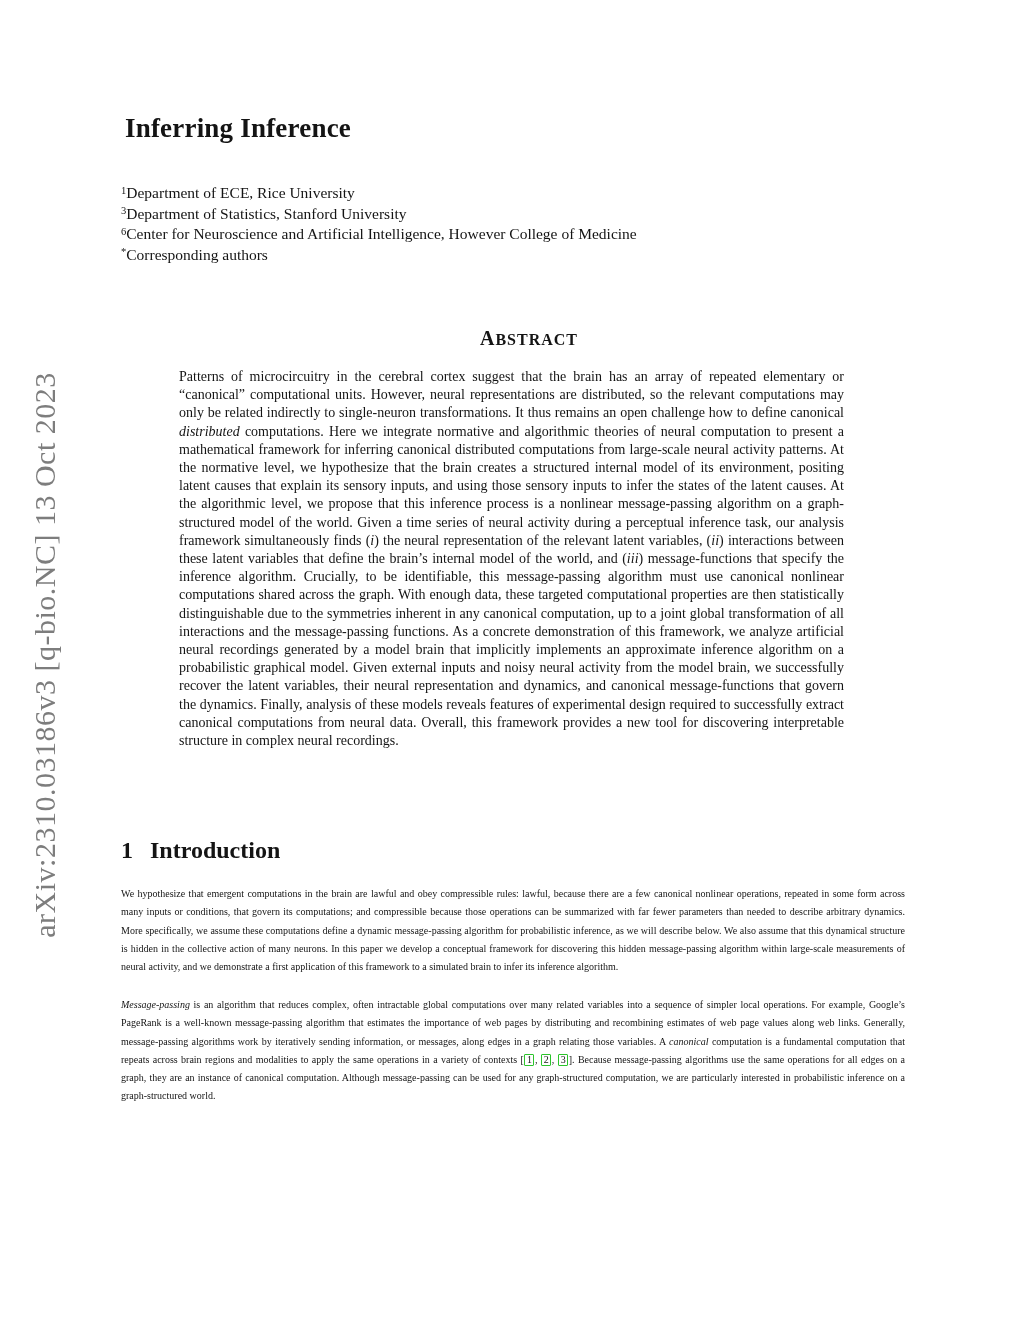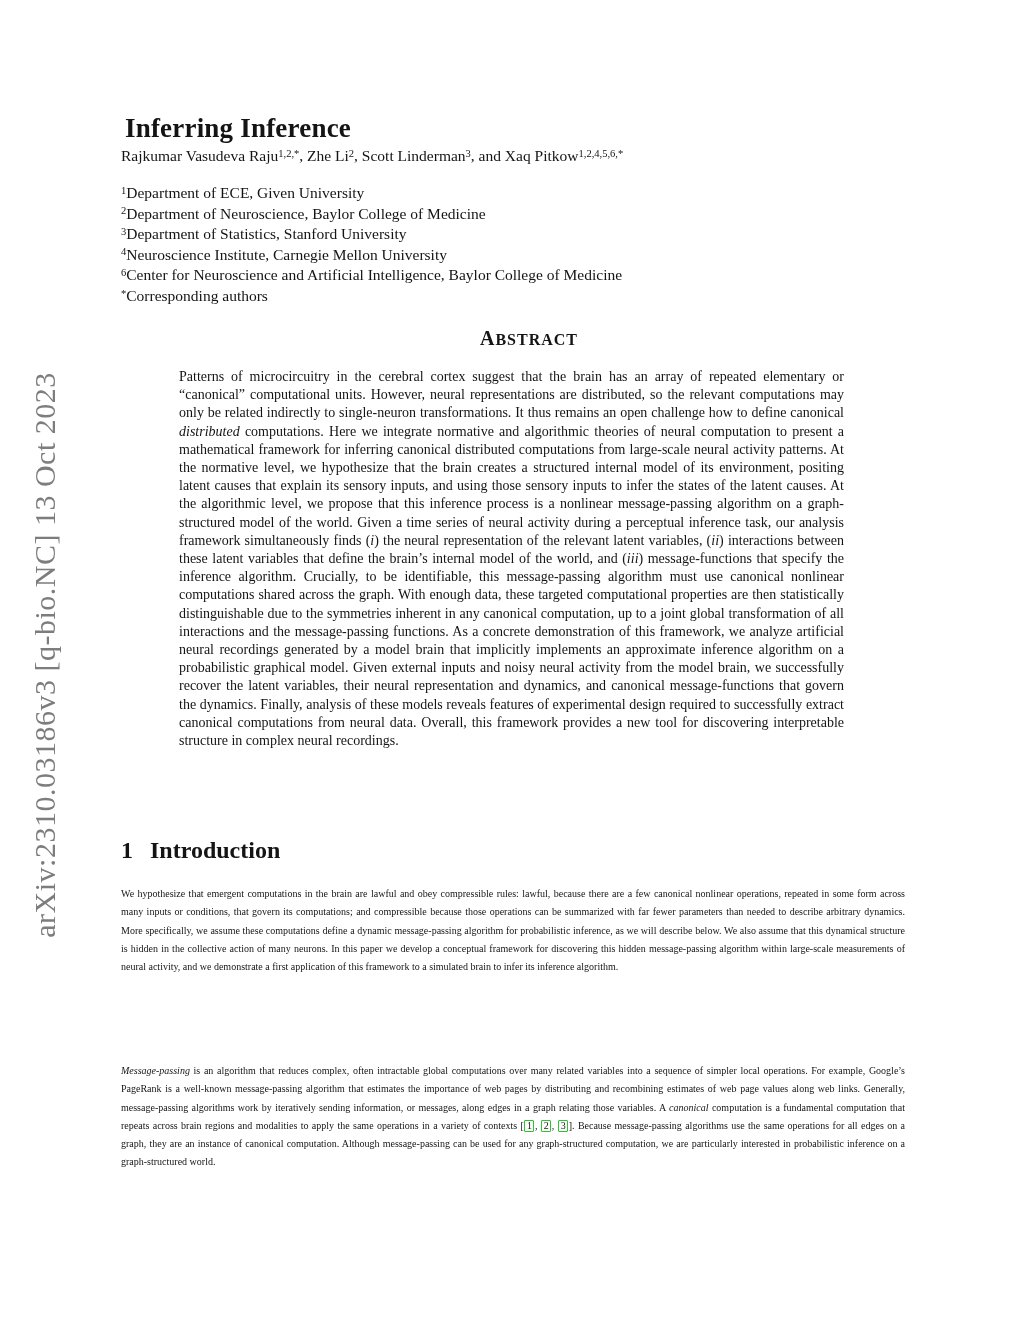--- a/index.html
+++ b/index.html
@@ -79,49 +79,46 @@
   .body-paragraph {
     position:absolute;
     left:121px;
     width:784px;
     font-size:10px;
     line-height:18.3px;
     text-align:justify;
     hyphens:none;
   }
   .para-1 { top:885px; }
-  .para-2 { top:1062px; }
+  .para-2 { top:996px; }
   .seg-italic { font-style:italic; }
   .seg-cite {
     border:1.5px solid #2cc42c;
     border-radius:1px;
     padding:0 1.5px;
     margin:0 0.5px;
     line-height:1;
     display:inline-block;
     cursor:pointer;
   }
 </style>
 </head>
 <body>
 
 <div class="page">
 
   <div class="arxiv-sidebar">arXiv:2310.03186v3  [q-bio.NC]  13 Oct 2023</div>
 
   <h1 class="paper-title" style="margin:4px; font-size:27px;">Inferring Inference</h1>
 
-  <div class="authors-line"><span>Rajkumar Vasudeva Raju</span><span class="seg-sup">1,2,*</span><span>, Zhe Li</span><span class="seg-sup">2</span><span>, Scott Linderman</span><span class="seg-sup">3</span><span>, and Xaq Pitkow</span><span class="seg-sup">1,2,4,5,6,*</span></div>
 
   <div class="affiliations">
-    <div><span class="seg-sup">1</span><span>Department of ECE, Given University</span></div>
-    <div><span class="seg-sup">2</span><span>Department of Neuroscience, Baylor College of Medicine</span></div>
+    <div><span class="seg-sup">1</span><span>Department of ECE, Rice University</span></div>
     <div><span class="seg-sup">3</span><span>Department of Statistics, Stanford University</span></div>
-    <div><span class="seg-sup">4</span><span>Neuroscience Institute, Carnegie Mellon University</span></div>
-    <div><span class="seg-sup">6</span><span>Center for Neuroscience and Artificial Intelligence, Baylor College of Medicine</span></div>
+    <div><span class="seg-sup">6</span><span>Center for Neuroscience and Artificial Intelligence, However College of Medicine</span></div>
     <div><span class="seg-sup">*</span><span>Corresponding authors</span></div>
   </div>
 
   <div class="abstract-heading">
     <span class="first-letter-wrap">Abstract</span>
   </div>
 
   <div class="abstract-body"><span>Patterns of microcircuitry in the cerebral cortex suggest that the brain has an array of repeated elementary or “canonical” computational units. However, neural representations are distributed, so the relevant computations may only be related indirectly to single-neuron transformations. It thus remains an open challenge how to define canonical </span><span class="seg-italic">distributed</span><span> computations. Here we integrate normative and algorithmic theories of neural computation to present a mathematical framework for inferring canonical distributed computations from large-scale neural activity patterns. At the normative level, we hypothesize that the brain creates a structured internal model of its environment, positing latent causes that explain its sensory inputs, and using those sensory inputs to infer the states of the latent causes. At the algorithmic level, we propose that this inference process is a nonlinear message-passing algorithm on a graph-structured model of the world. Given a time series of neural activity during a perceptual inference task, our analysis framework simultaneously finds (</span><span class="seg-italic">i</span><span>) the neural representation of the relevant latent variables, (</span><span class="seg-italic">ii</span><span>) interactions between these latent variables that define the brain’s internal model of the world, and (</span><span class="seg-italic">iii</span><span>) message-functions that specify the inference algorithm. Crucially, to be identifiable, this message-passing algorithm must use canonical nonlinear computations shared across the graph. With enough data, these targeted computational properties are then statistically distinguishable due to the symmetries inherent in any canonical computation, up to a joint global transformation of all interactions and the message-passing functions. As a concrete demonstration of this framework, we analyze artificial neural recordings generated by a model brain that implicitly implements an approximate inference algorithm on a probabilistic graphical model. Given external inputs and noisy neural activity from the model brain, we successfully recover the latent variables, their neural representation and dynamics, and canonical message-functions that govern the dynamics. Finally, analysis of these models reveals features of experimental design required to successfully extract canonical computations from neural data. Overall, this framework provides a new tool for discovering interpretable structure in complex neural recordings.</span></div>
 
   <h2 class="section-heading" style="margin:0; font-size:24px;">

